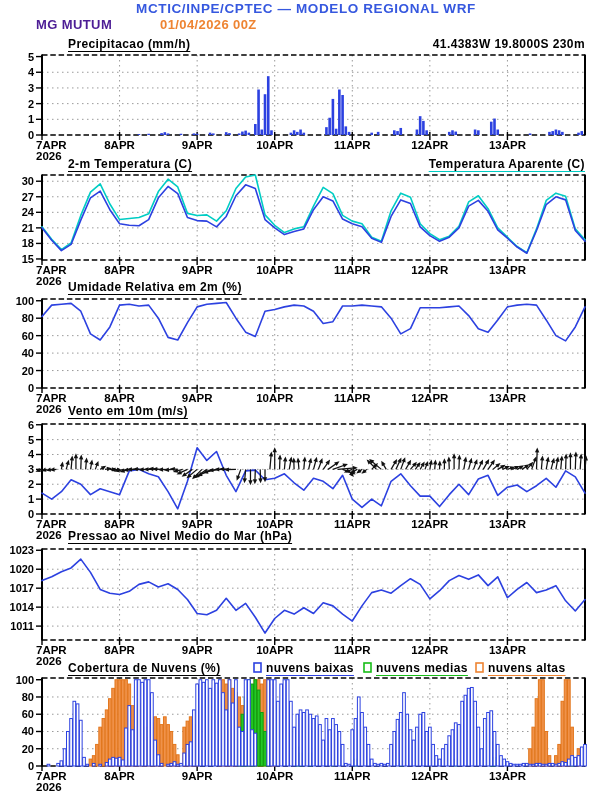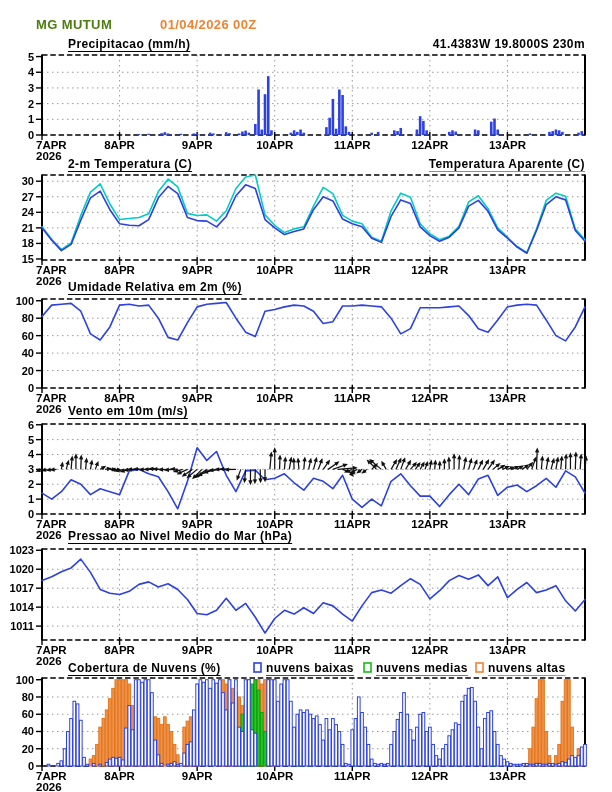--- a/index.html
+++ b/index.html
@@ -16,21 +16,22 @@
   .tick{stroke:#000;stroke-width:1.4;}
   .ylab{font:bold 11px "Liberation Sans",sans-serif;fill:#000;}
   .xlab{font:bold 11.5px "Liberation Sans",sans-serif;fill:#000;}
   .ptitle{font:bold 12px "Liberation Sans",sans-serif;letter-spacing:0.4px;fill:#000;}
   .series-line{fill:none;stroke-width:1.6;stroke-linejoin:round;stroke-linecap:round;}
 </style>
 </head>
 <body>
 
 <div class="page">
-  <div class="hdr-station" style="color: #4d7c0f;">MG MUTUM</div>
+  <div class="hdr-title" style="color: rgb(54, 88, 223);">MCTIC/INPE/CPTEC — MODELO REGIONAL WRF</div>
+  <div class="hdr-station" style="color: #4c1d95;">MG MUTUM</div>
   <div class="hdr-run" style="color: rgb(238, 132, 50);">01/04/2026 00Z</div>
   <svg id="meteogram-svg" width="612" height="792" viewBox="0 0 612 792" xmlns="http://www.w3.org/2000/svg">
       <g>
         <line x1="42" x2="585" y1="119.31372549019608" y2="119.31372549019608" class="grid"></line>
         <line x1="42" x2="585" y1="103.62745098039215" y2="103.62745098039215" class="grid"></line>
         <line x1="42" x2="585" y1="87.94117647058823" y2="87.94117647058823" class="grid"></line>
         <line x1="42" x2="585" y1="72.25490196078431" y2="72.25490196078431" class="grid"></line>
         <line x1="119.57142857142857" x2="119.57142857142857" y1="55" y2="135" class="grid"></line>
         <line x1="197.14285714285714" x2="197.14285714285714" y1="55" y2="135" class="grid"></line>
         <line x1="274.7142857142857" x2="274.7142857142857" y1="55" y2="135" class="grid"></line>

